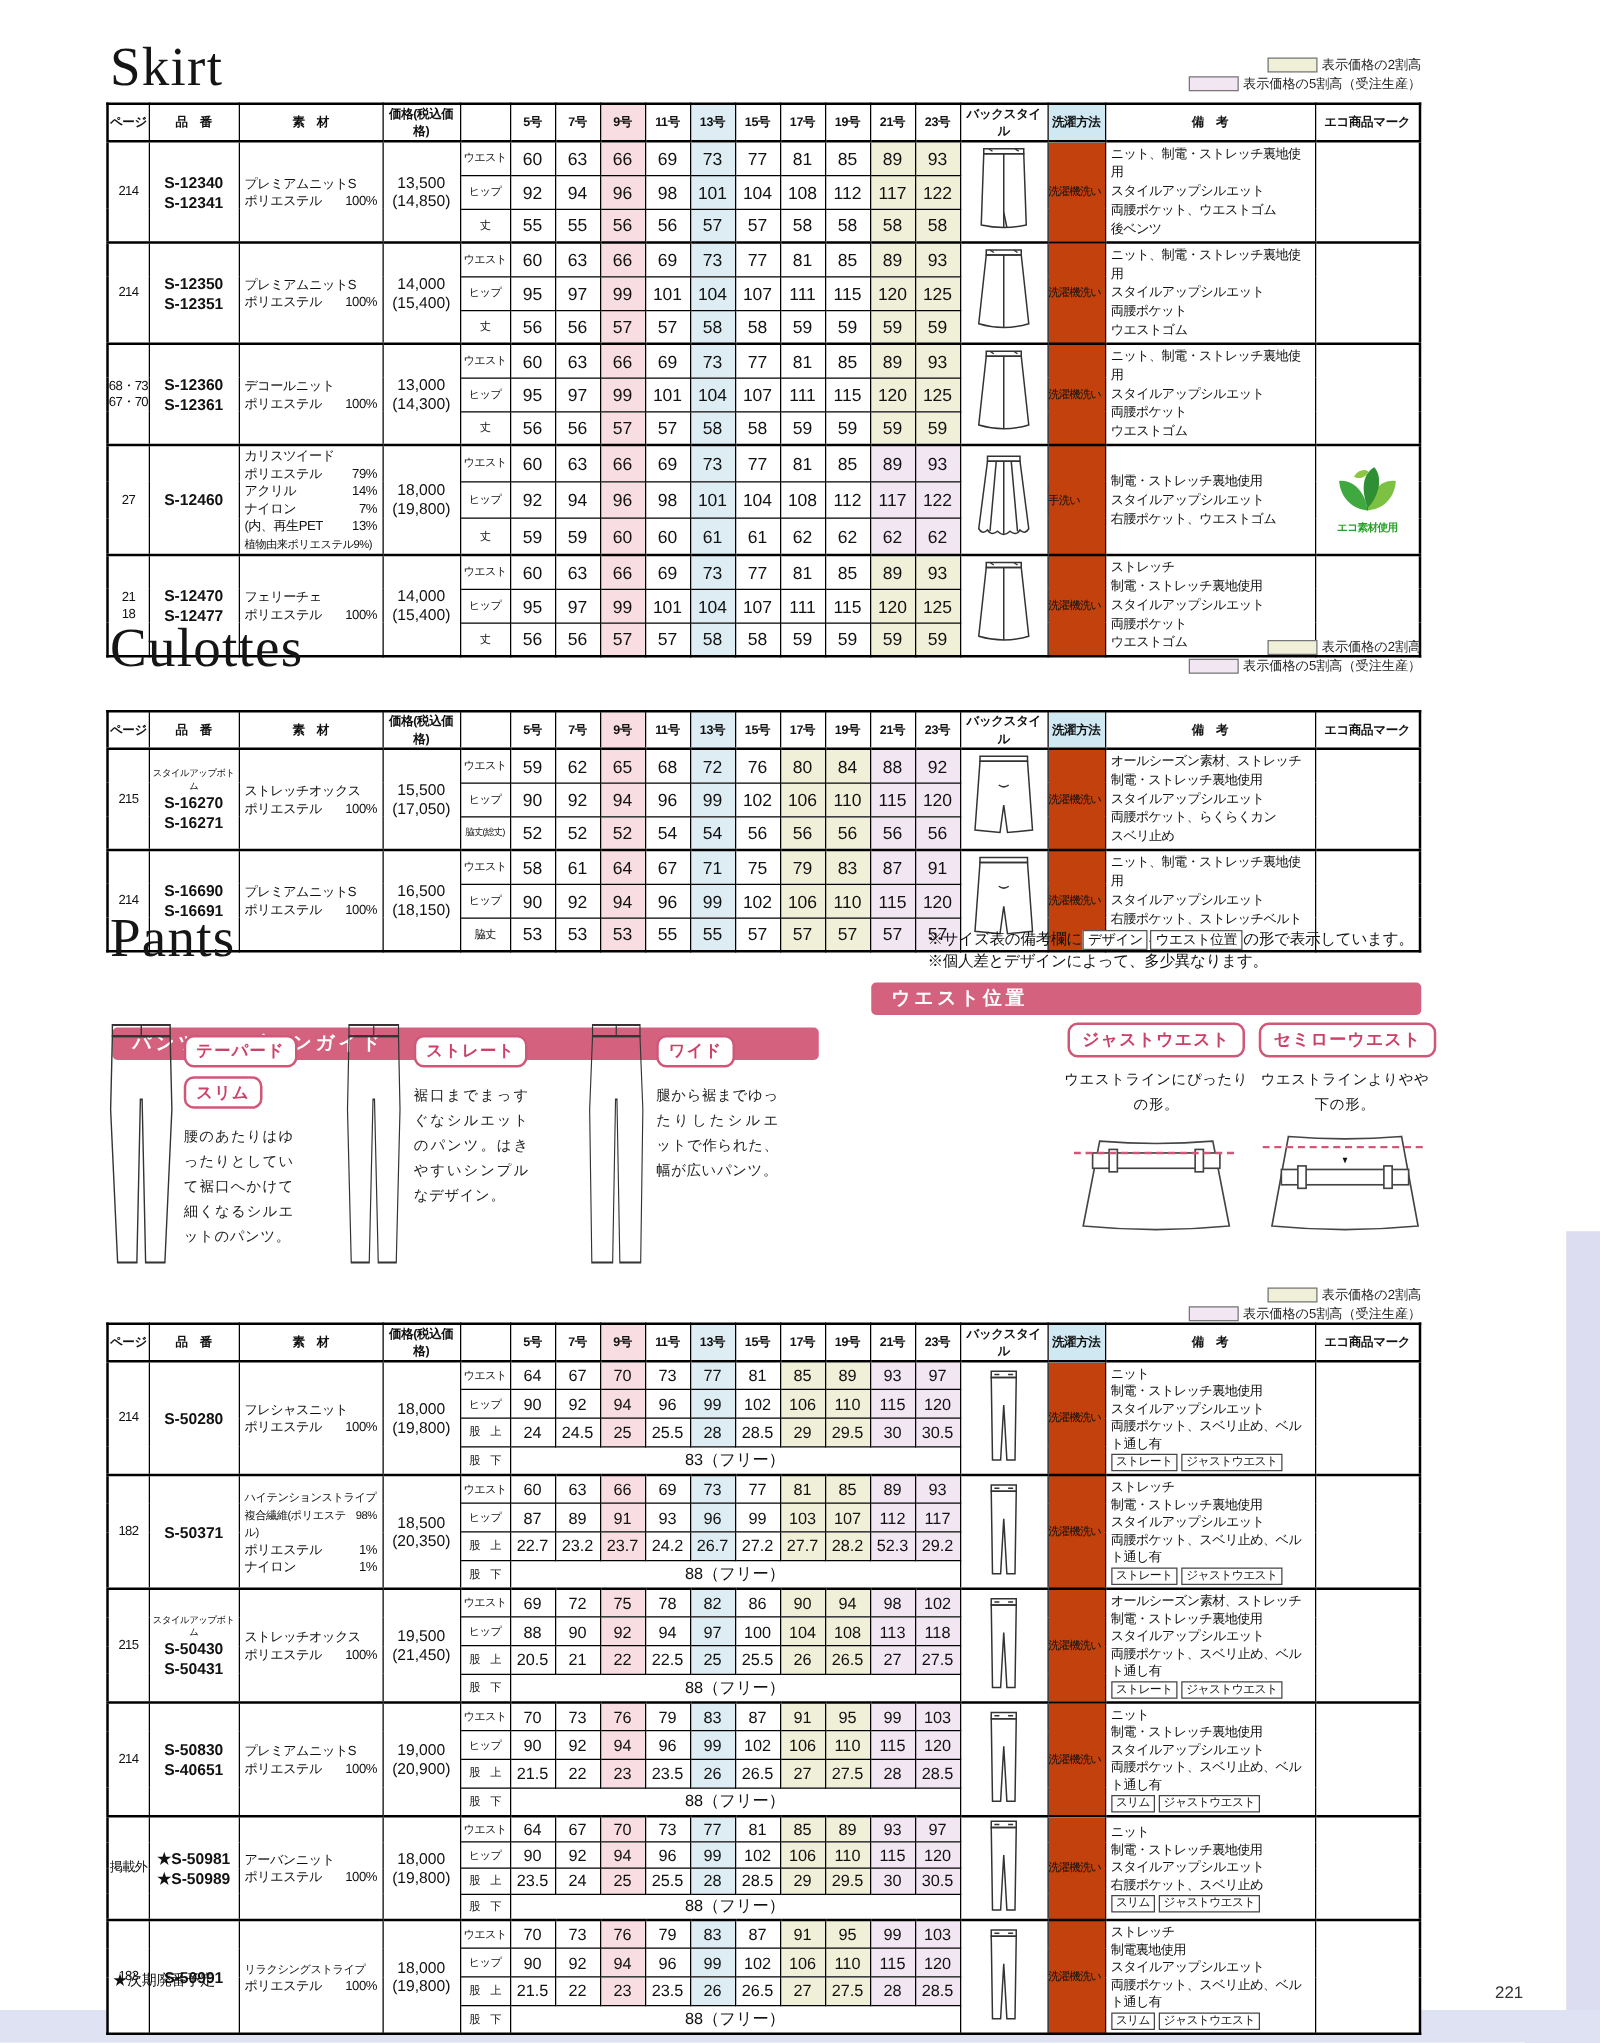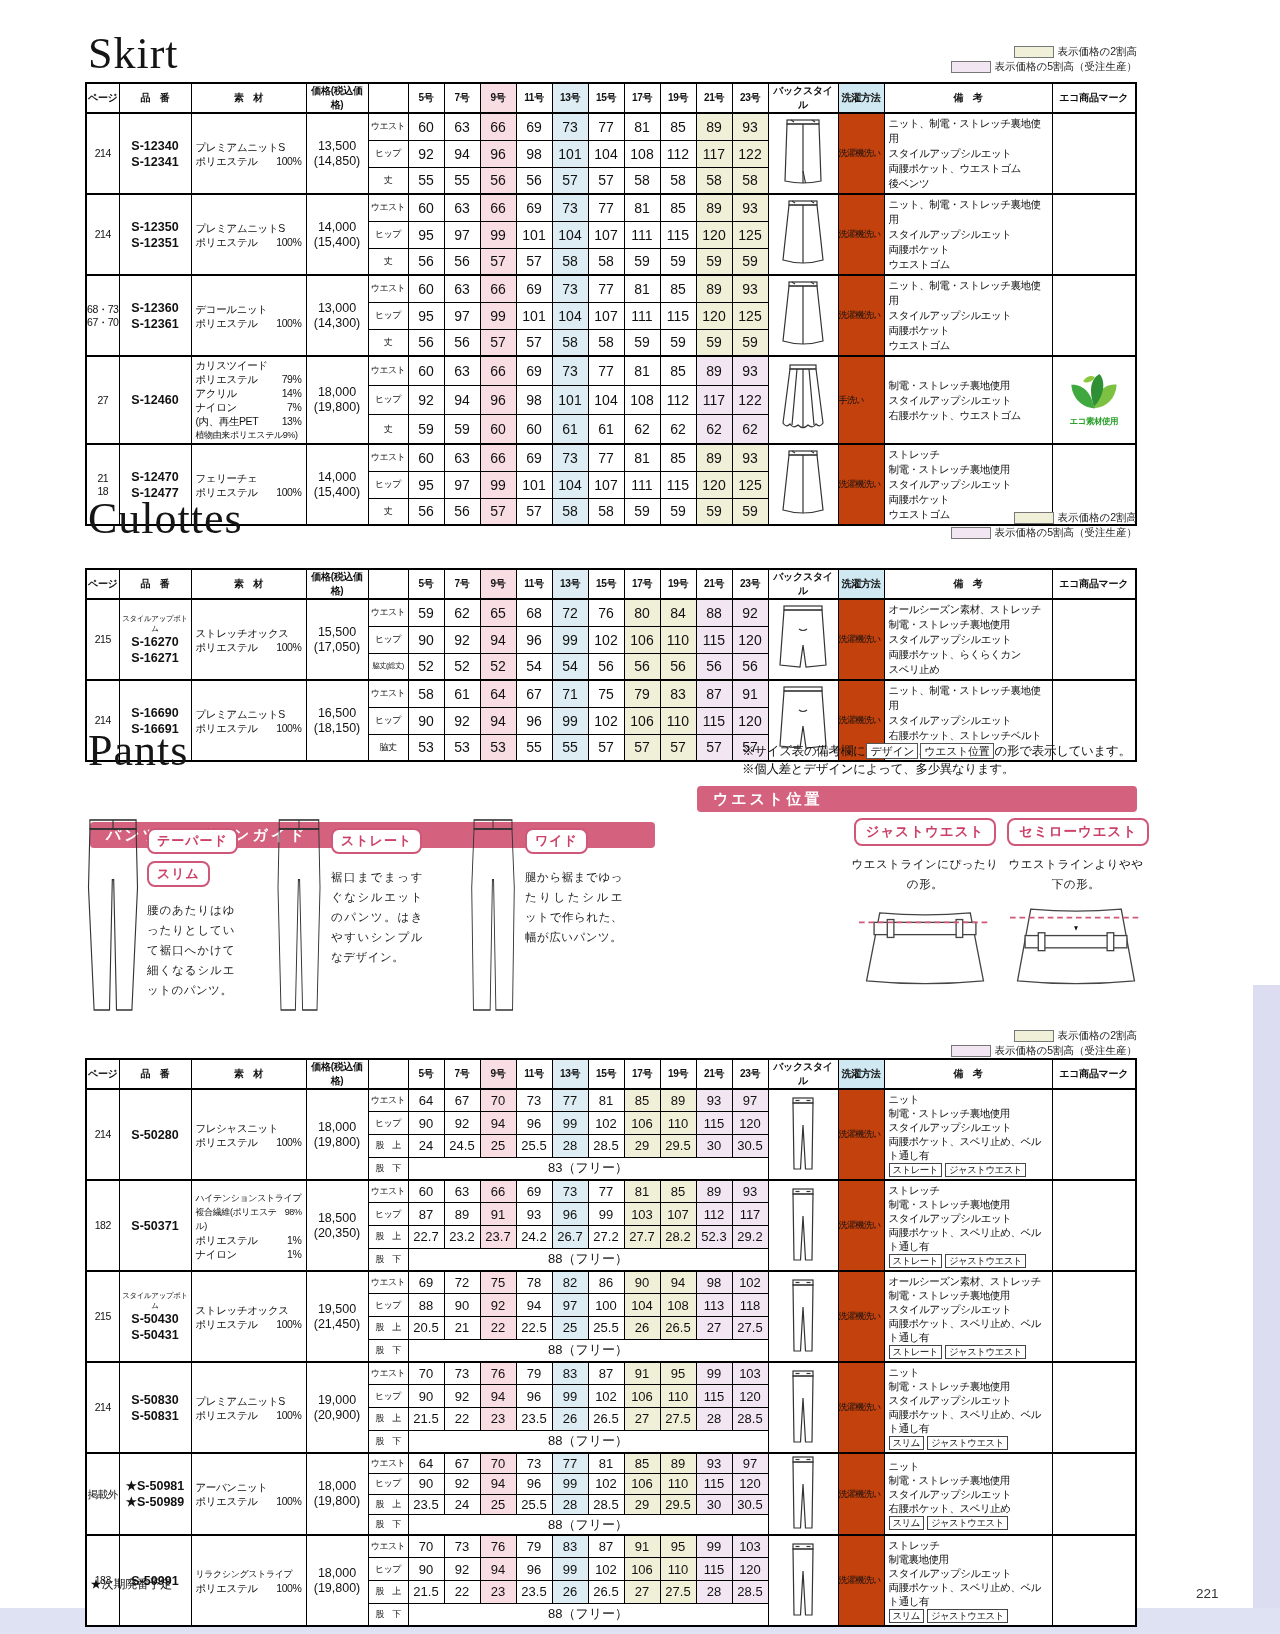--- a/index.html
+++ b/index.html
@@ -1110,21 +1110,21 @@
           <tr style="height: 20px;">
             <td class="mlab">股　下</td>
             <td class="merged" colspan="10">88（フリー）</td>
           </tr>
           <tr class="pfirst" style="height: 20px;">
             <td class="pagec" rowspan="4">
               <div>214</div>
             </td>
             <td class="codec" rowspan="4">
               <div>S-50830</div>
-              <div>S-50831</div>
+              <div>S-40651</div>
             </td>
             <td class="matc" rowspan="4">
               <div>プレミアムニットS</div>
               <div class="matline">
                 <span>ポリエステル</span>
                 <span>100%</span>
               </div>
             </td>
             <td class="pricec" rowspan="4">
               <div>19,000</div>

